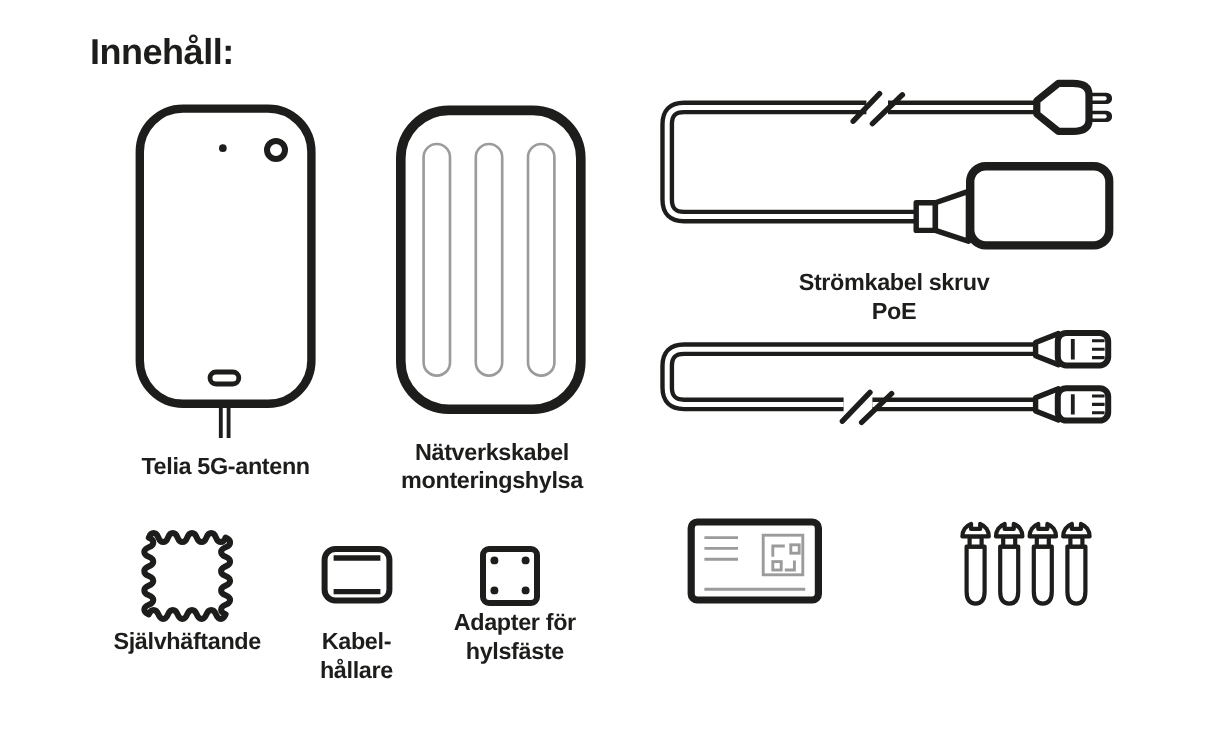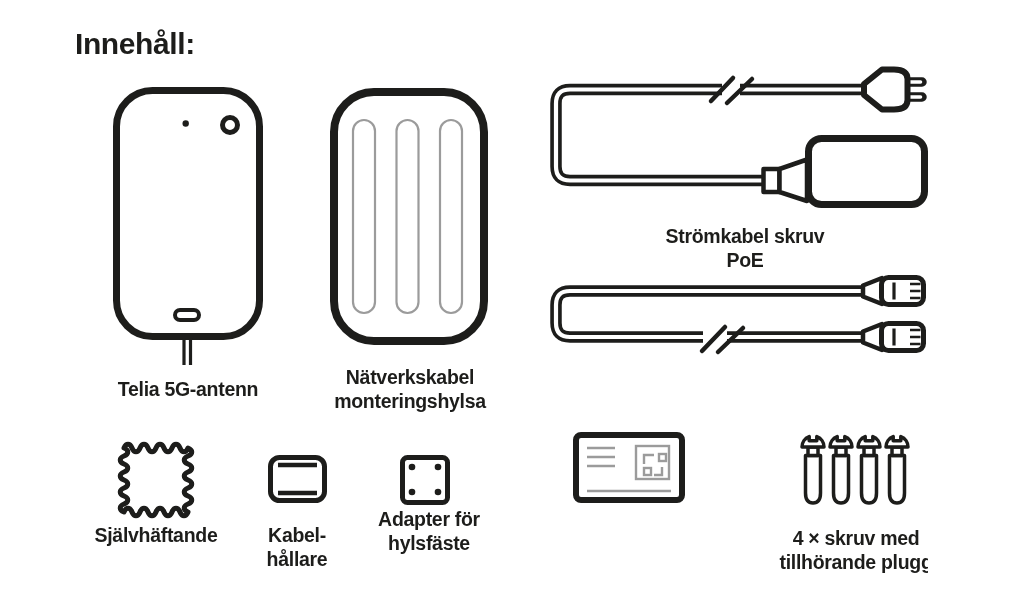--- a/index.html
+++ b/index.html
@@ -130,16 +130,14 @@
         <path class="outline" d="M7.5,25.5 H22.5 V63 Q22.5,73 15,73 Q7.5,73 7.5,63 Z" stroke-width="3.5"></path>
         <rect class="outline" x="10" y="17" width="10" height="8.5" stroke-width="3.5"></rect>
         <path class="outline" d="M4,17 A11,11 0 0 1 11.2,6.6 V10.8 H18.8 V6.6 A11,11 0 0 1 26,17 Z" stroke-width="3.5"></path>
       </g>
     </defs>
     <use href="#screw-shape" x="0"></use>
     <use href="#screw-shape" x="28"></use>
     <use href="#screw-shape" x="56"></use>
     <use href="#screw-shape" x="84"></use>
   </svg>
-  <div class="item-label" style="left:756px;top:527px;width:200px">4 × skruv med
-tillhörande plugg</div>
 
 </div>
 
 </body></html>

